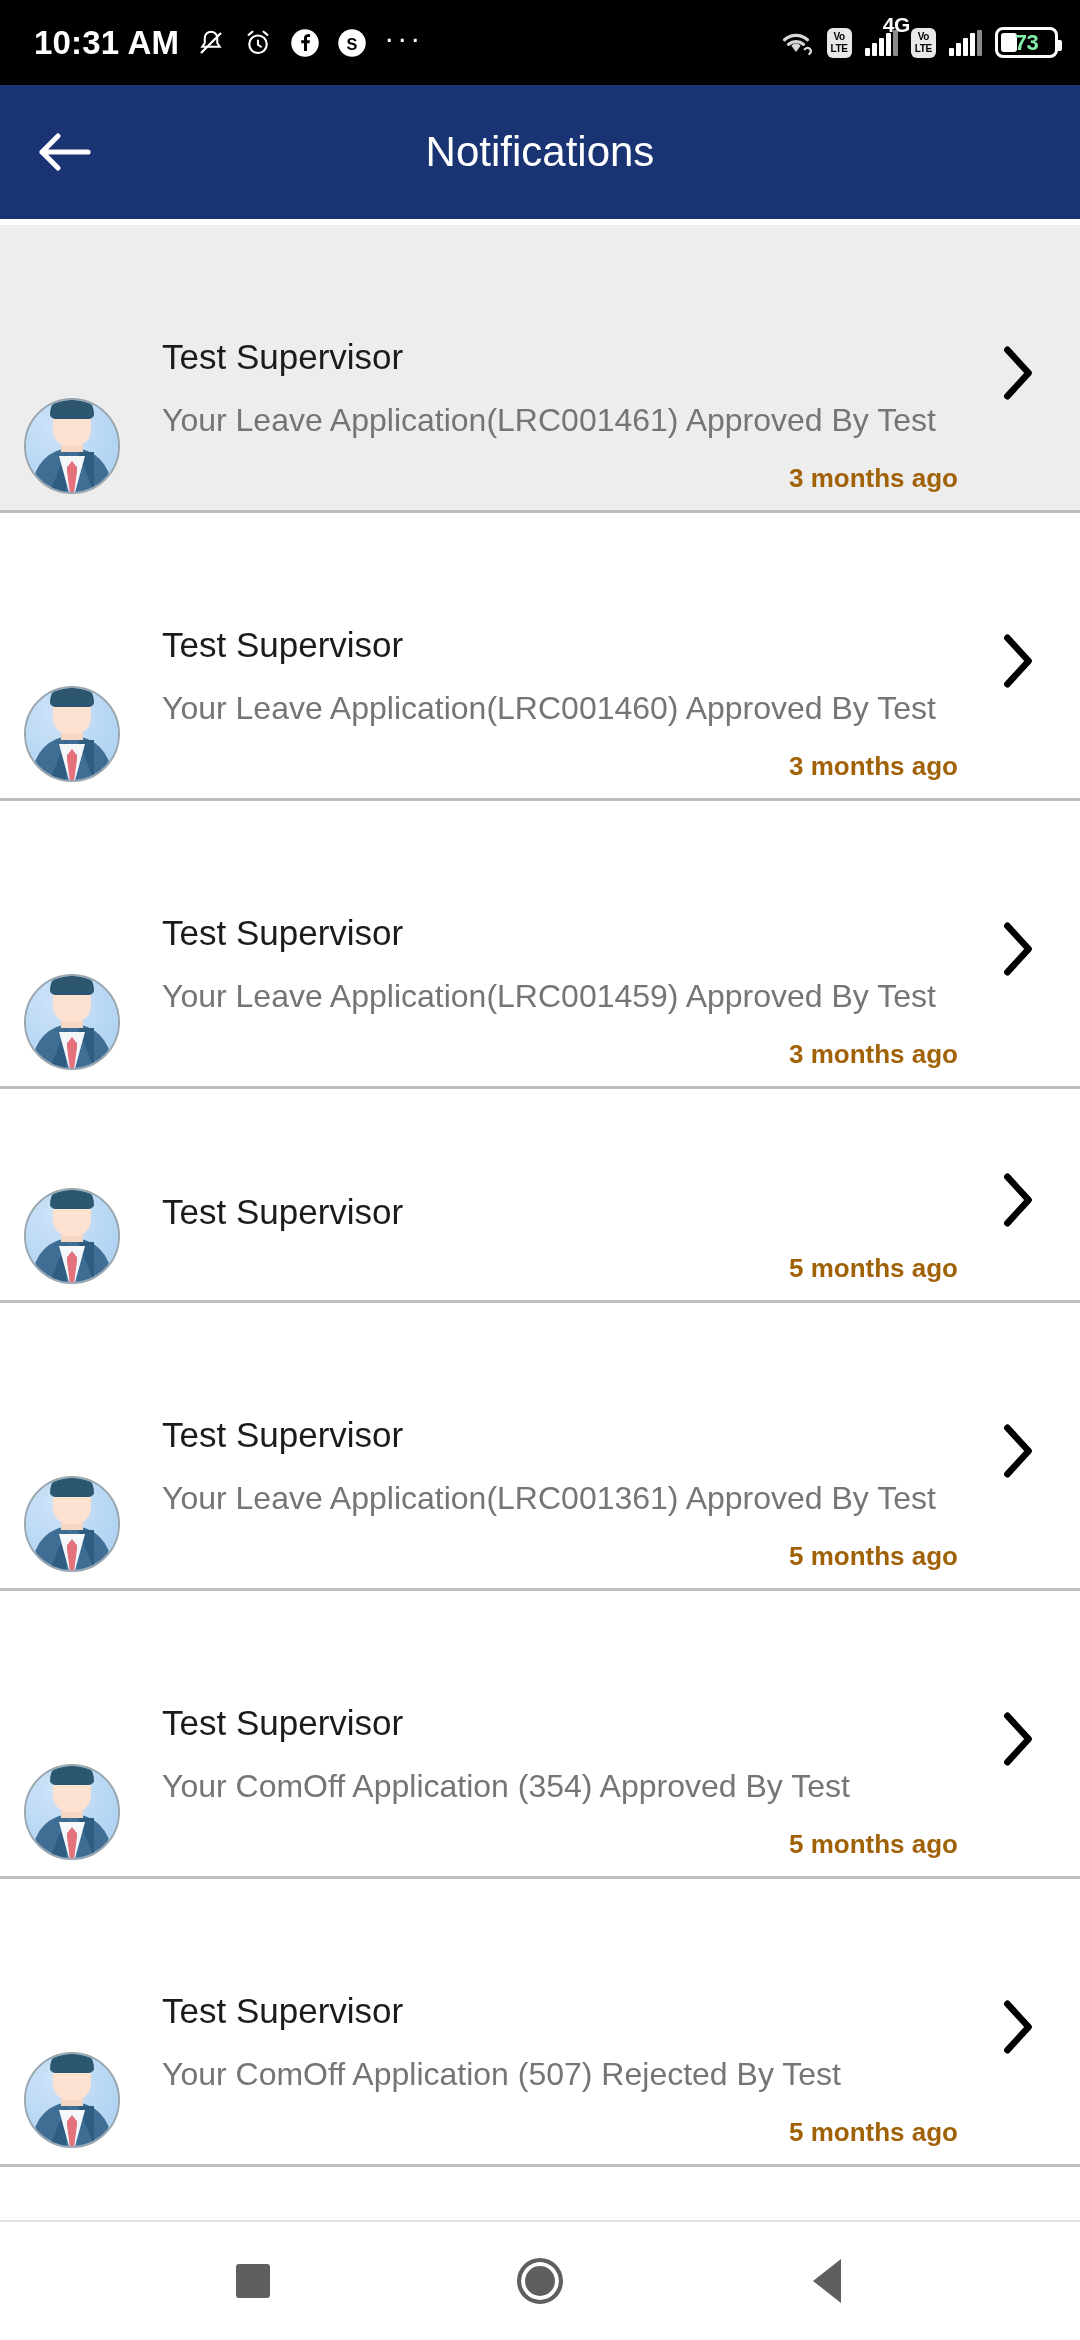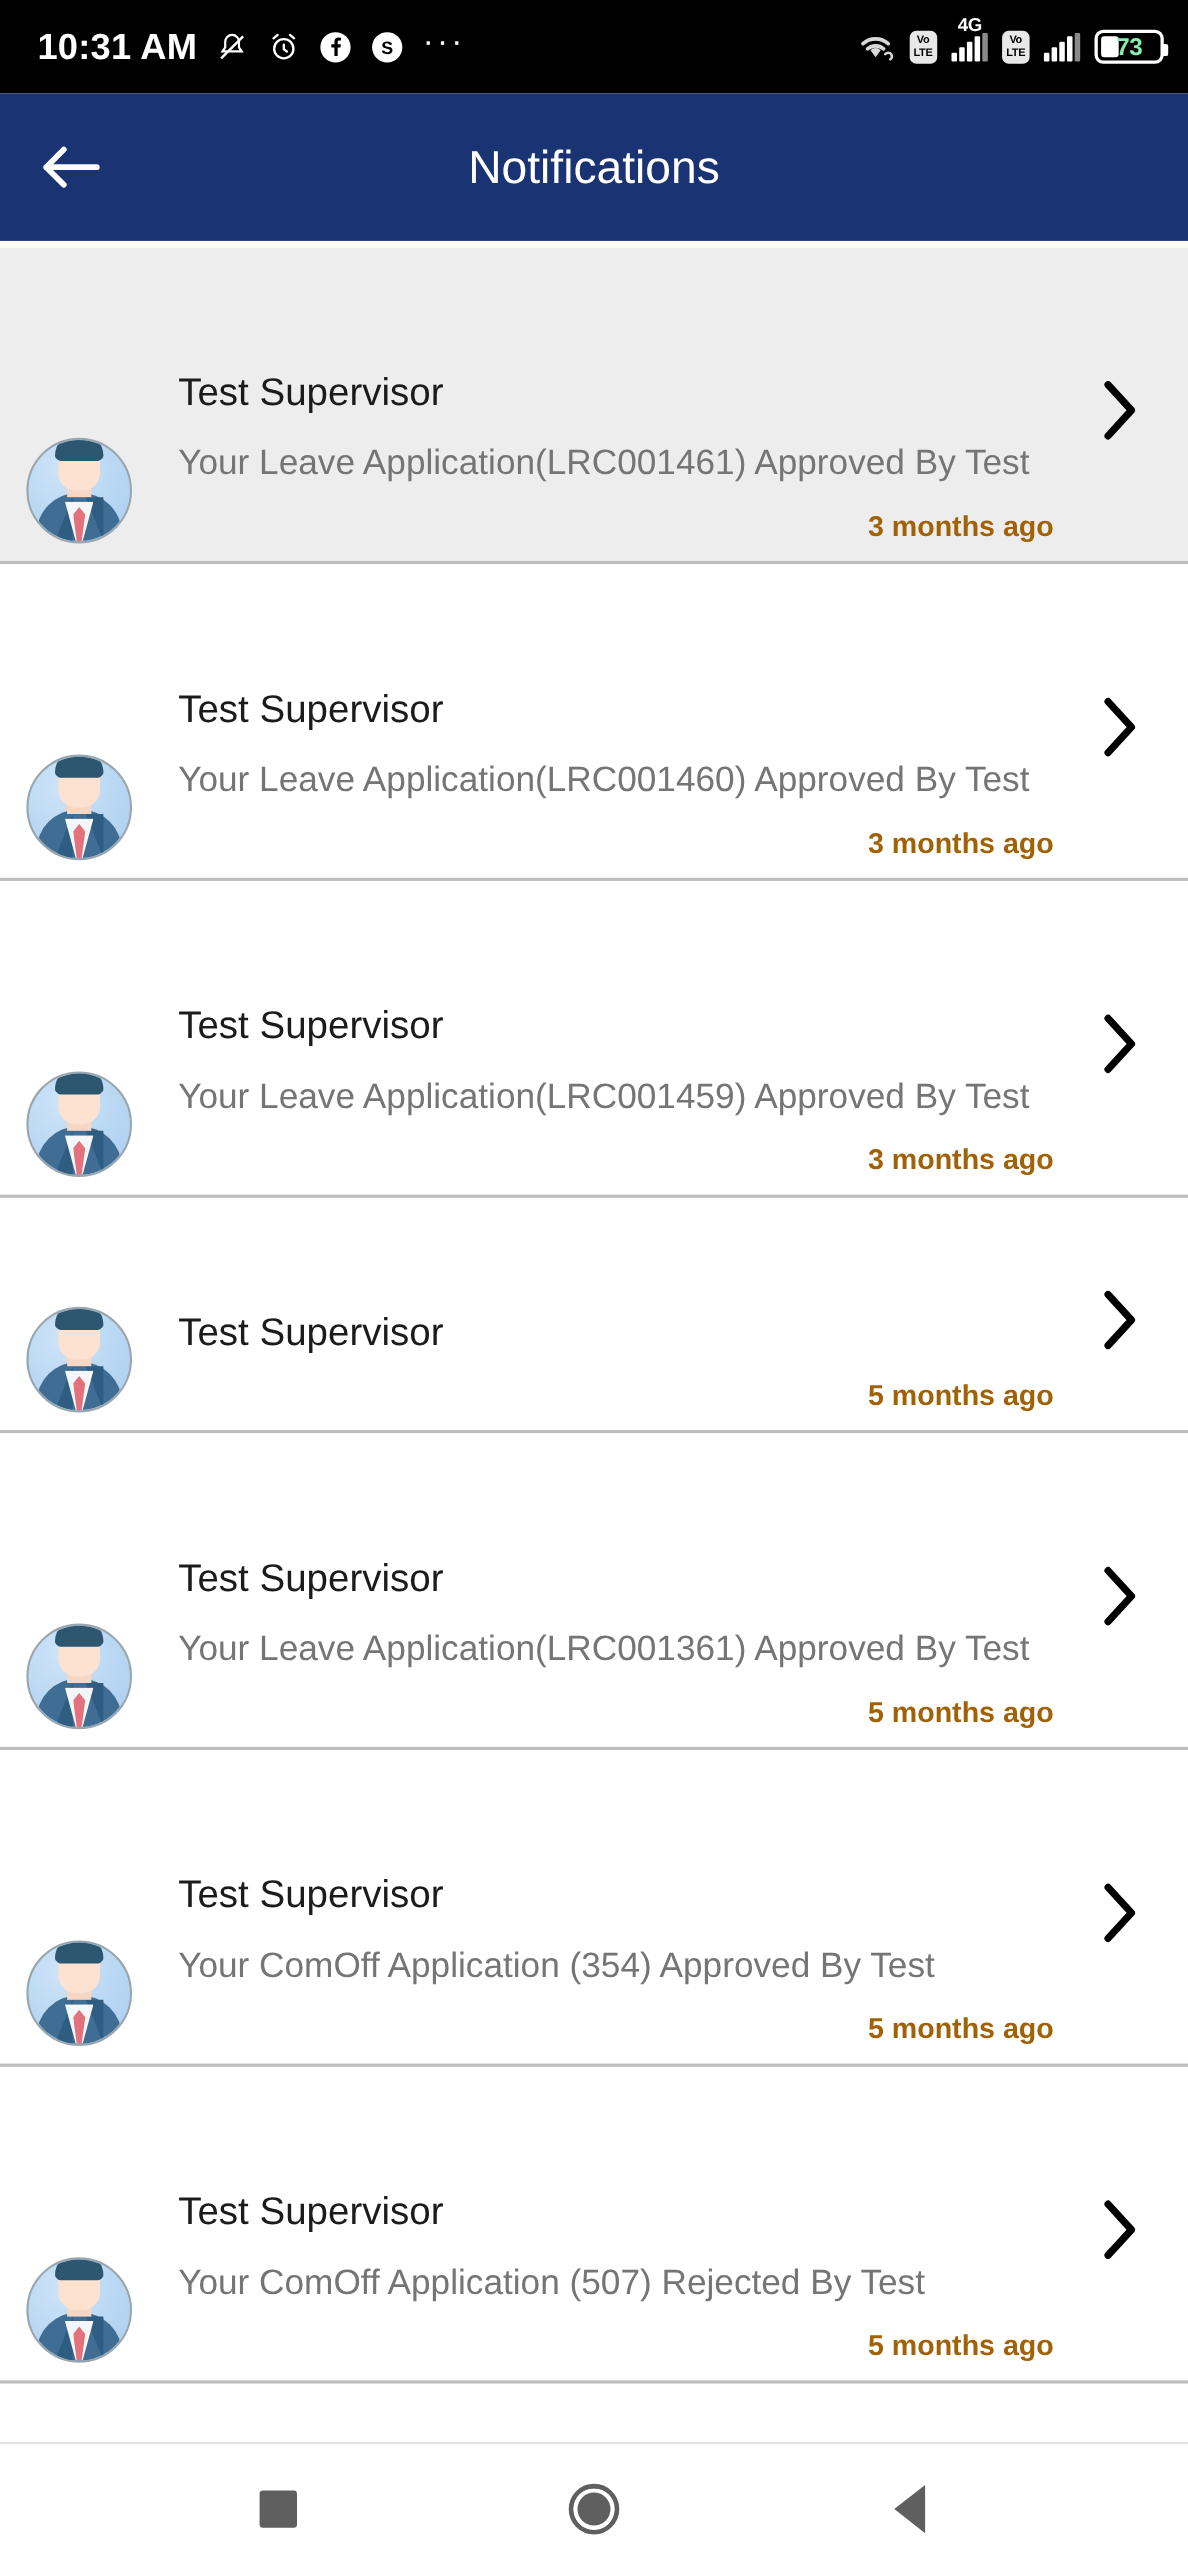--- a/index.html
+++ b/index.html
@@ -23,21 +23,21 @@
   #clock{ color:#ffffff; font-size:33px; font-weight:600; letter-spacing:.2px; white-space:nowrap; }
   .sicon{ display:inline-flex; align-items:center; justify-content:center; }
   #status-right{ margin-left:auto; display:flex; align-items:center; gap:13px; }
   .volte{
     background:#e8e8e8; color:#000; border-radius:6px;
     font-size:10px; font-weight:700; line-height:12px;
     padding:3px 4px; text-align:center; letter-spacing:-.3px;
     display:flex; flex-direction:column; align-items:center;
   }
   .netgroup{ display:flex; align-items:flex-end; gap:2px; position:relative; }
-  .g4{ color:#fff; font-size:17px; font-weight:700; position:absolute; top:-17px; left:6px; letter-spacing:-.5px;}
+  .g4{ color:#fff; font-size:21px; font-weight:700; position:absolute; top:-17px; left:18px; letter-spacing:-.5px;}
   .bars{ display:flex; align-items:flex-end; gap:2px; height:26px; }
   .bars i{ display:block; width:5px; background:#ffffff; border-radius:1px; }
   .bars i:nth-child(1){ height:8px; }
   .bars i:nth-child(2){ height:13px; }
   .bars i:nth-child(3){ height:18px; }
   .bars i:nth-child(4){ height:23px; }
   .bars i:nth-child(5){ height:26px; background:#8a8a8a; }
   .battery{
     width:63px; height:31px; border:3px solid #ffffff; border-radius:8px;
     position:relative; display:flex; align-items:center; padding:3px;

